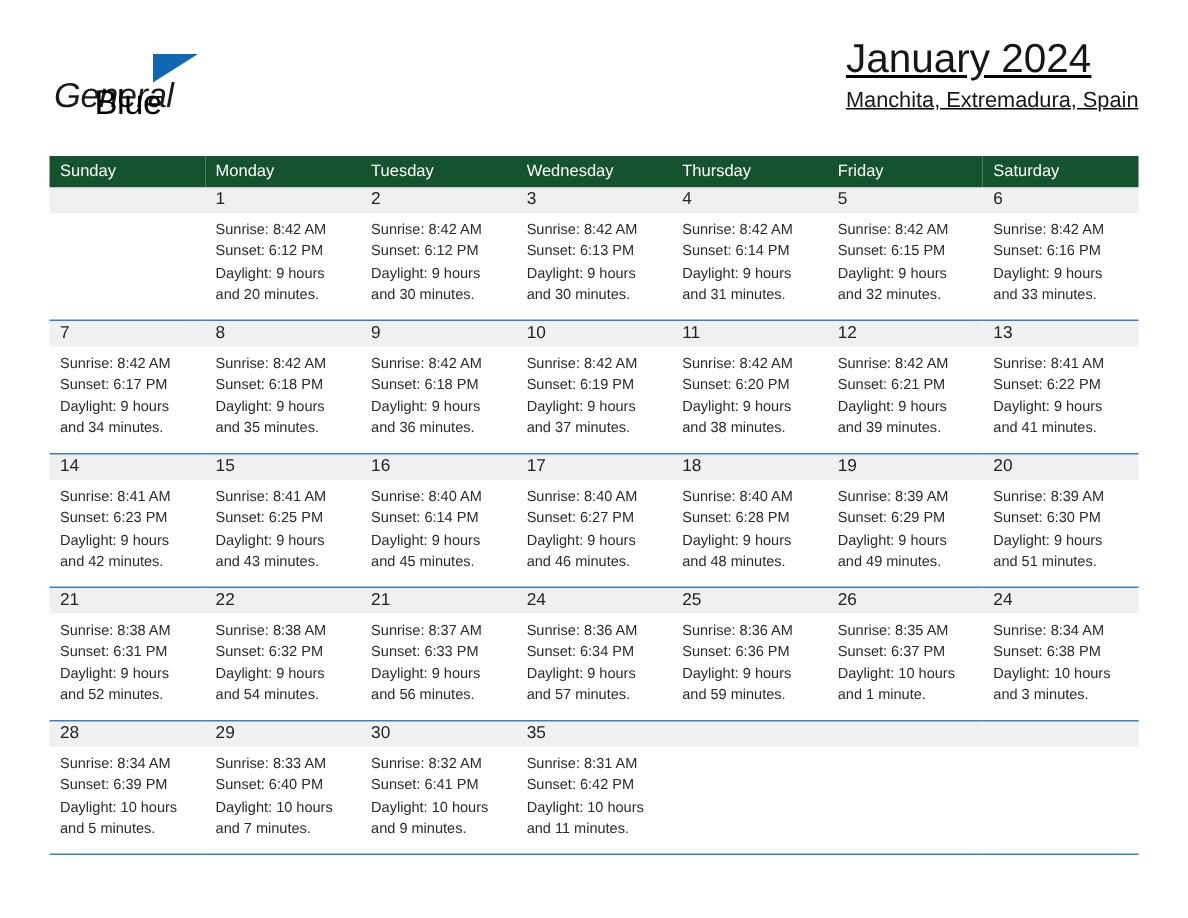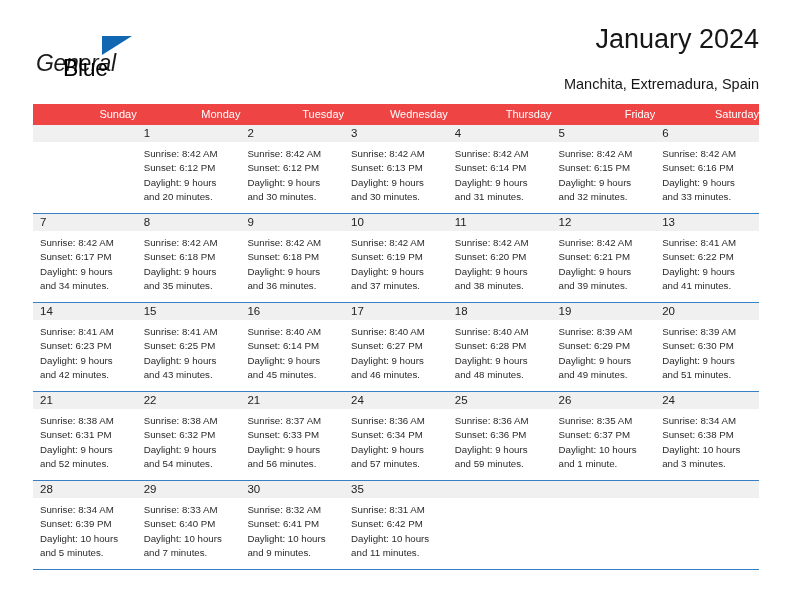--- a/index.html
+++ b/index.html
@@ -64,52 +64,52 @@
     font-size: 23px;
     letter-spacing: -0.3px;
     color: #000000;
     font-family: "Liberation Sans", sans-serif;
   }
 
   .title-block {
     position: absolute;
     right: 0;
     top: 0;
-    text-align: right;
+    text-decoration: underline;
   }
   .cal-title {
     font-size: 27px;
     color: #161616;
     line-height: 34px;
     white-space: nowrap;
   }
   .cal-subtitle {
     font-size: 14.5px;
     color: #161616;
     line-height: 22px;
-    margin-top: 17px;
+    margin-top: 0;
     white-space: nowrap;
   }
 
   
   .calendar {
     position: absolute;
     left: 33px;
     top: 104px;
     width: 726px;
     border-collapse: collapse;
     table-layout: fixed;
   }
 
   .calendar th {
-    background: #ef4444;
+    background: #14532d;
     color: #ffffff;
     font-size: 11px;
     font-weight: normal;
-    text-align: right;
+    text-align: left;
     padding: 4px 0 5px 7px;
     height: 12px;
     border: none;
   }
 
   .calendar td {
     vertical-align: top;
     padding: 0;
     width: 103.71px;
     border: none;

